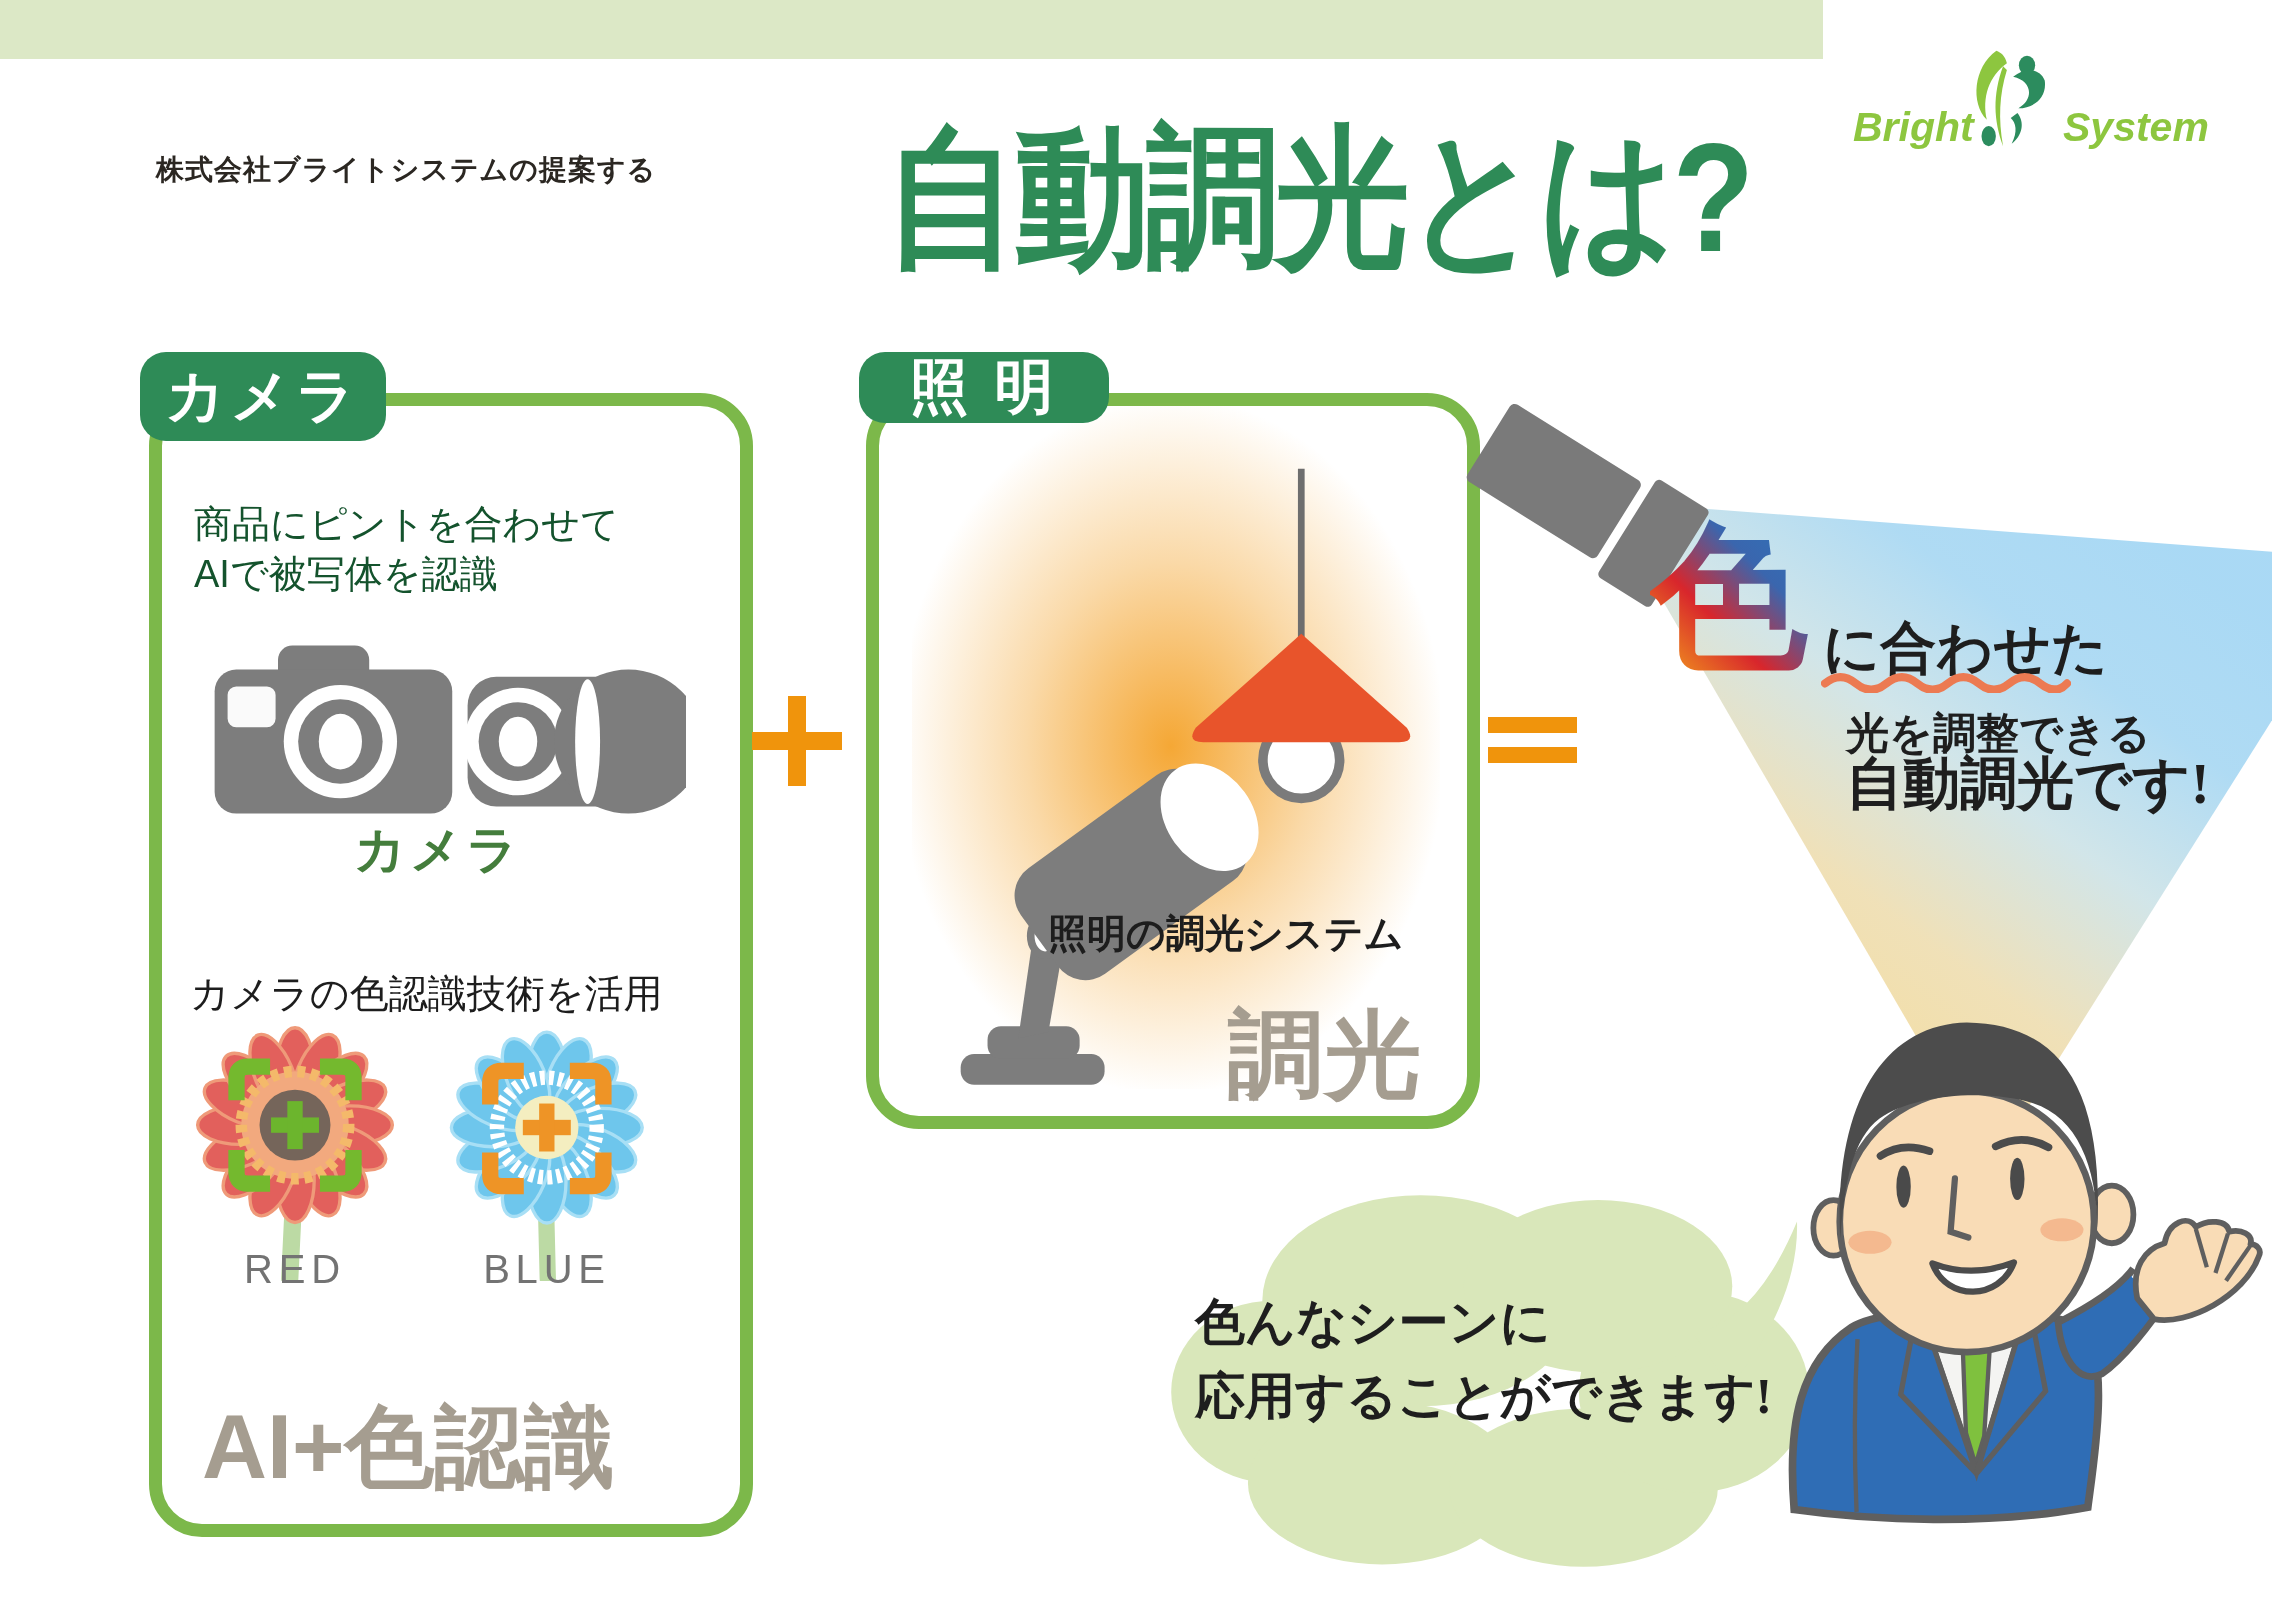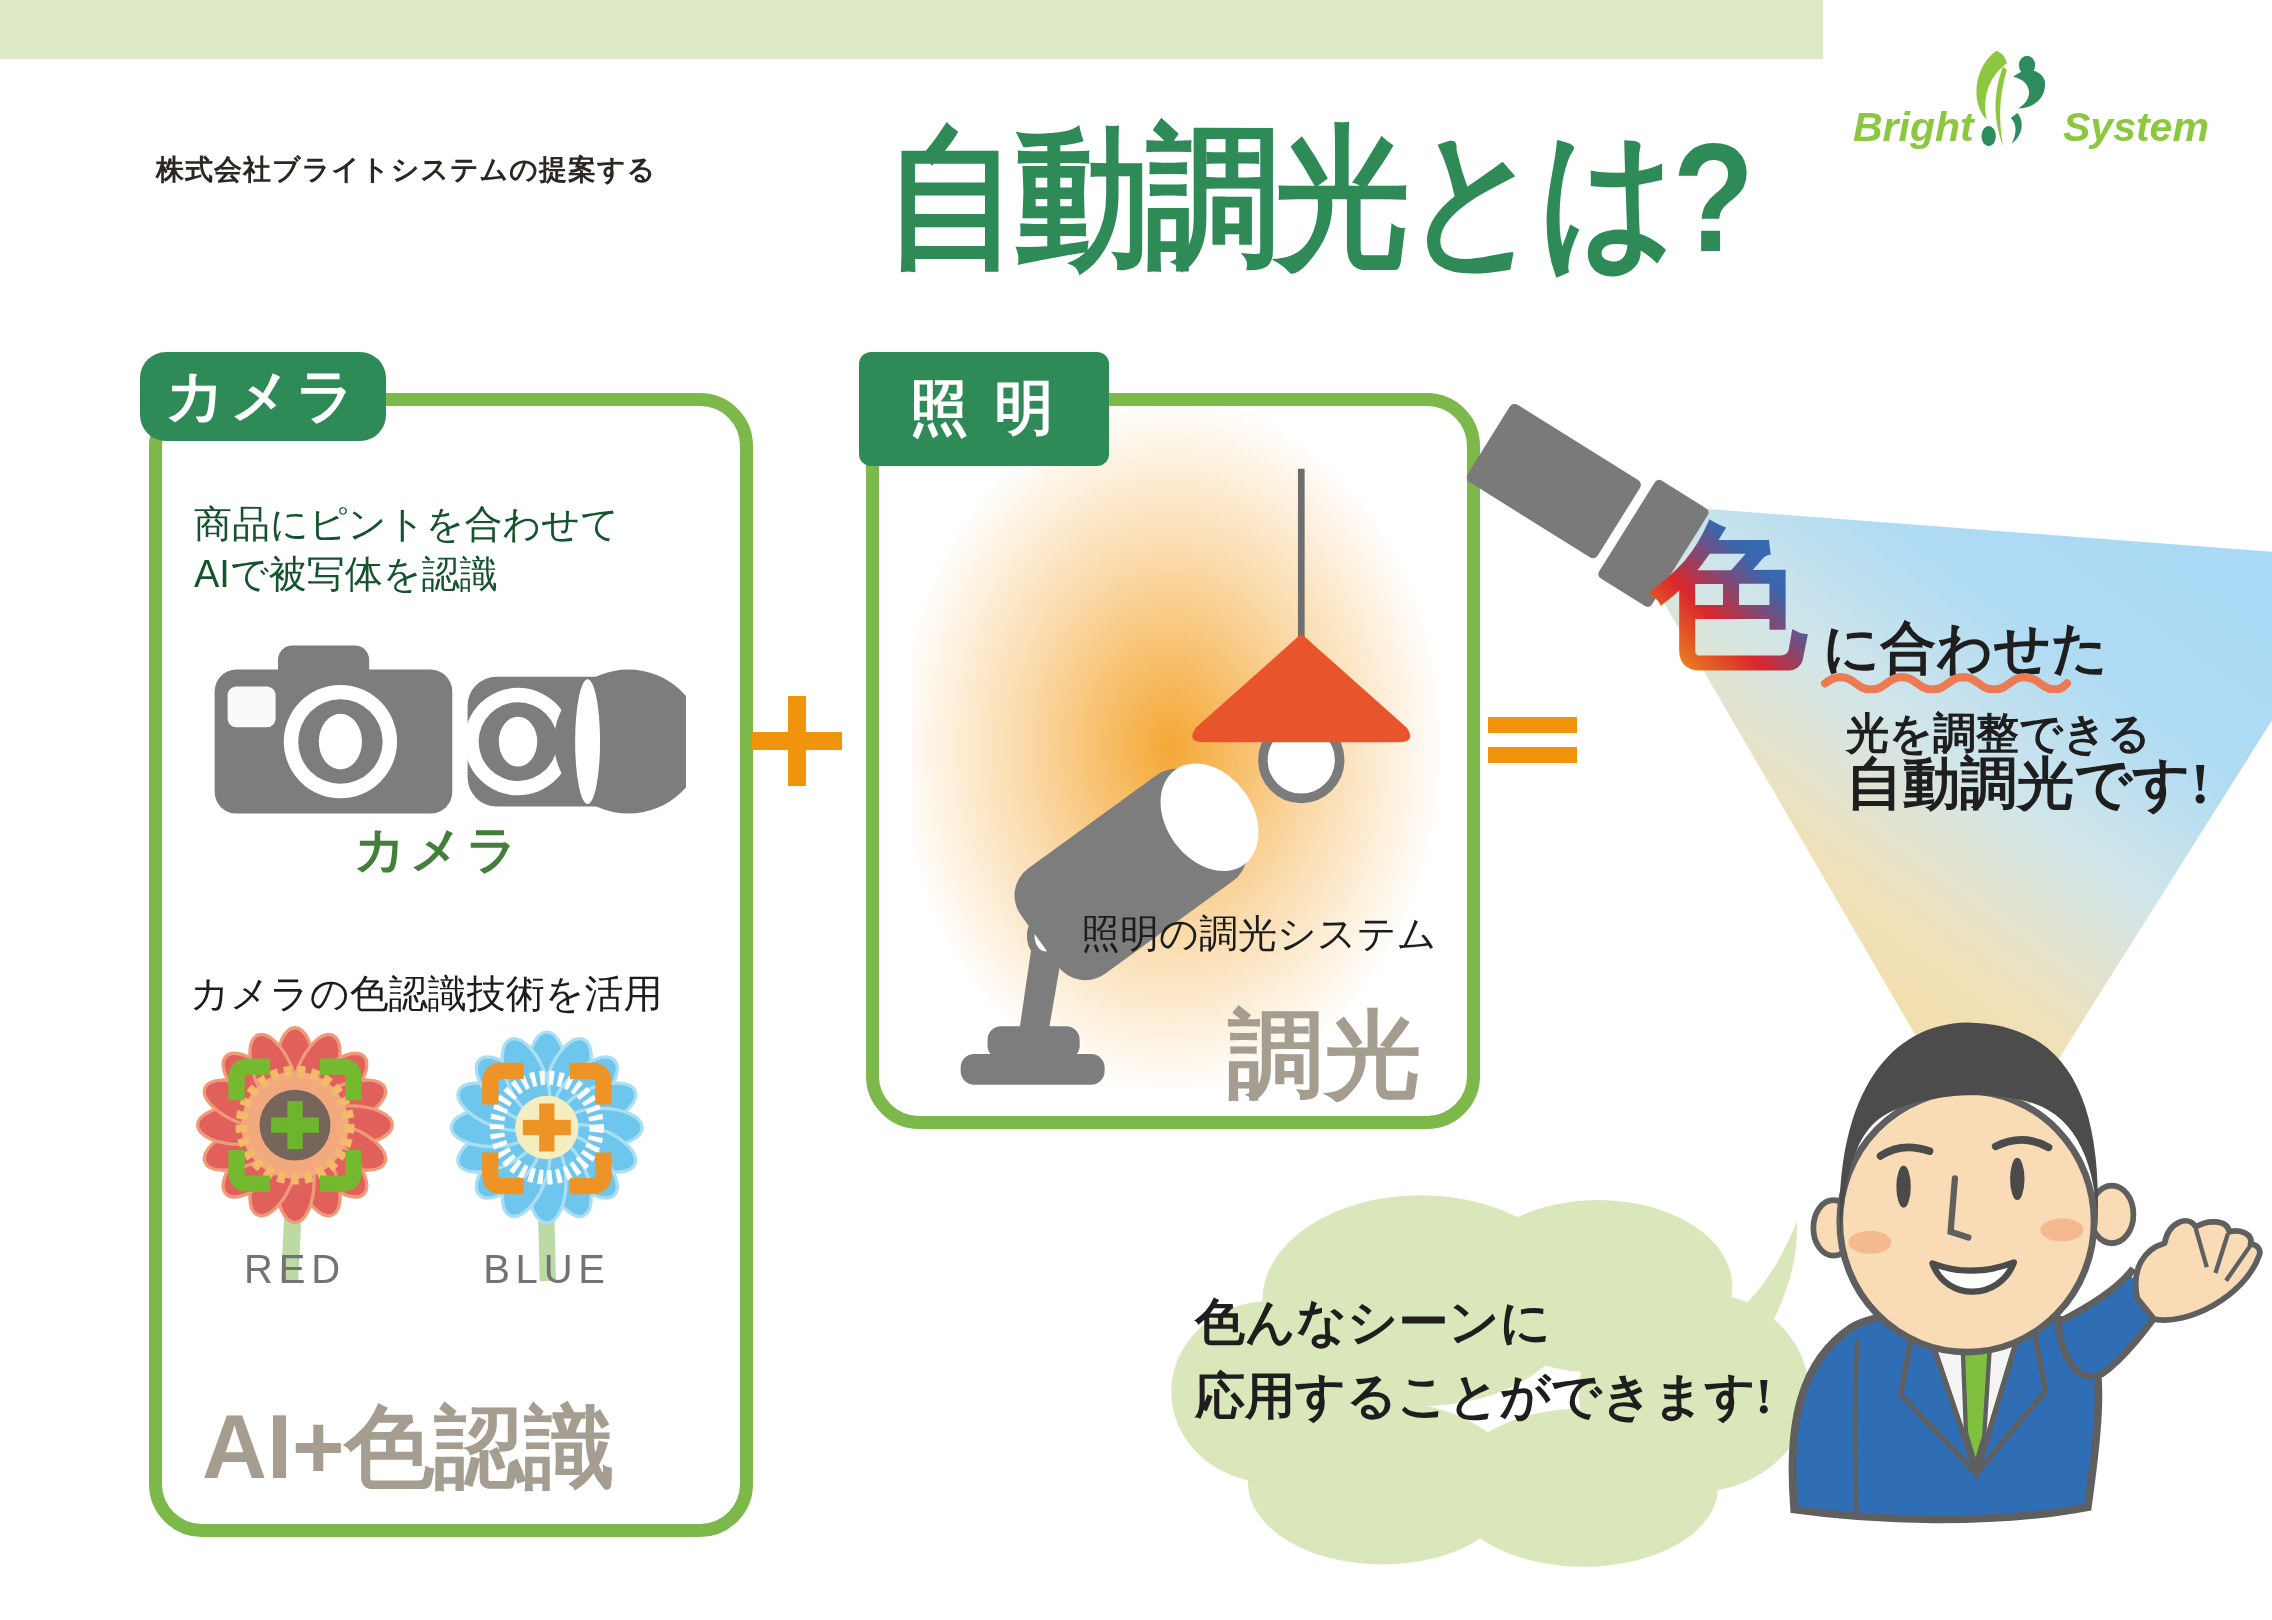--- a/index.html
+++ b/index.html
@@ -18,36 +18,36 @@
   #logo-word2{left:2063px;top:107px;}
   #logo-mark{left:1959px;top:47px;width:91px;height:103px;}
   
   .big-box{border:13.4px solid var(--box-green,#7cb84a);border-radius:53px;background:#fff;}
   #camera-box{left:149px;top:393px;width:578px;height:1118px;}
   #light-box{left:866px;top:393px;width:588px;height:710px;}
   .box-label{background:var(--dark-green,#2e8b57);border-radius:26px;color:#fff;
              display:flex;align-items:center;justify-content:center;
              font-size:59px;font-weight:700;letter-spacing:4.8px;}
   #camera-label{left:140px;top:352px;width:246px;height:89px;}
-  #light-label{left:859px;top:352px;width:250px;height:114px;border-radius:12px;}
+  #light-label{left:859px;top:352px;width:250px;height:71px;}
   .body-text{font-size:38px;line-height:1.32;color:#14532d;font-weight:500;}
   #camera-desc{left:194px;top:499px;}
   #camera-caption{left:149px;top:816px;width:578px;text-align:center;font-size:51px;
                   color:#447d3c;font-weight:600;letter-spacing:3.8px;}
   #tech-caption{left:190px;top:967px;font-size:39px;color:#1d1d1d;font-weight:500;}
   #flowers{left:182px;top:1022px;width:509px;height:259px;}
   .flower-name{font-size:40px;font-weight:300;letter-spacing:5.8px;color:#737373;text-align:center;}
   #red-label{left:206px;top:1247px;width:178px;}
   #blue-label{left:458px;top:1247px;width:178px;}
   #ai-footer{left:202px;top:1387px;font-size:90px;color:var(--taupe,#a59d90);font-weight:600;letter-spacing:0px;}
   
   #glow{left:912px;top:403px;width:528px;height:686px;
         background:radial-gradient(ellipse at 49% 50%,rgba(244,160,36,.92) 0%,rgba(246,186,96,.55) 38%,rgba(250,222,184,0) 72%);}
   #lamp-svg{left:866px;top:393px;width:588px;height:710px;}
-  #light-caption{left:1048px;top:907px;font-size:39px;color:#1d1d1d;font-weight:400;margin-left:33px;}
+  #light-caption{left:1048px;top:907px;font-size:39px;color:#1d1d1d;font-weight:700;}
   #light-footer{left:1190px;top:992px;width:233px;font-size:96px;color:var(--taupe,#a59d90);
                 font-weight:600;text-align:right;letter-spacing:1.9px;}
   
   .op-bar{background:var(--op-orange,#f0940c);}
   #plus-h{left:752px;top:732px;width:90px;height:18px;}
   #plus-v{left:788px;top:696px;width:18px;height:90px;}
   #eq-1{left:1488px;top:717px;width:89px;height:16.3px;}
   #eq-2{left:1488px;top:747px;width:89px;height:16.3px;}
   
   #beam-svg{left:0;top:0;width:2273px;height:1620px;pointer-events:none;}

